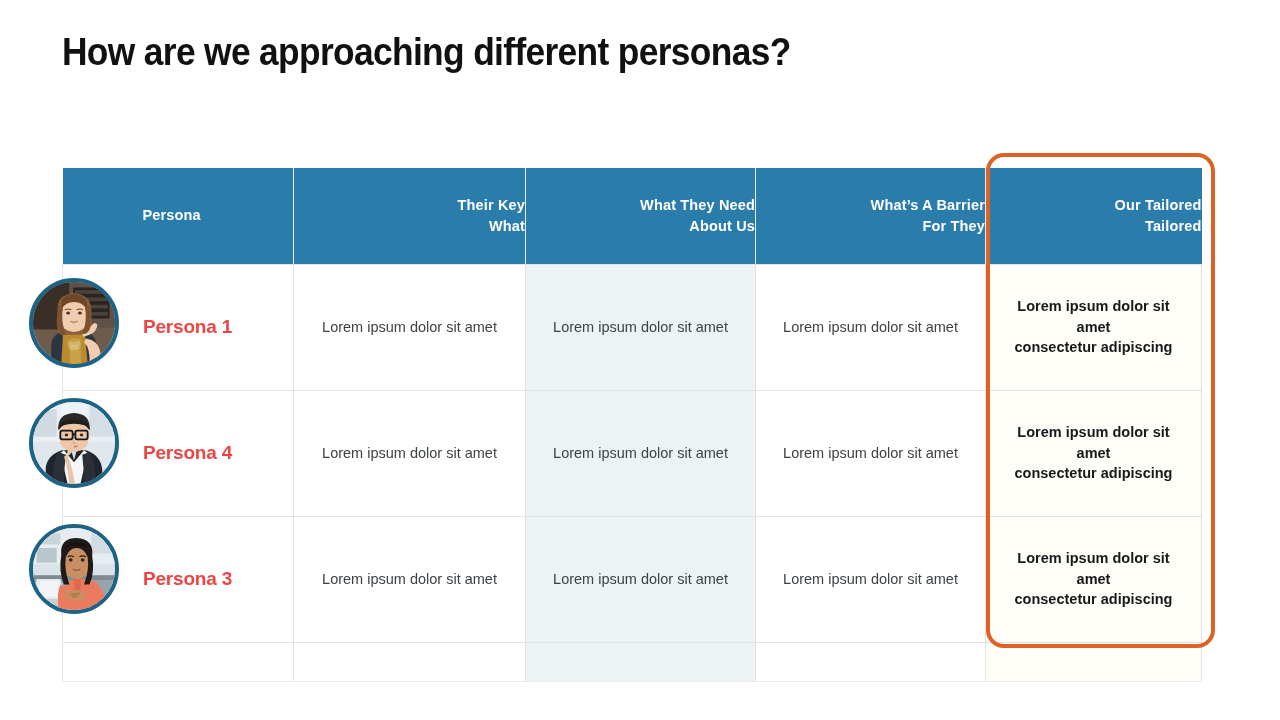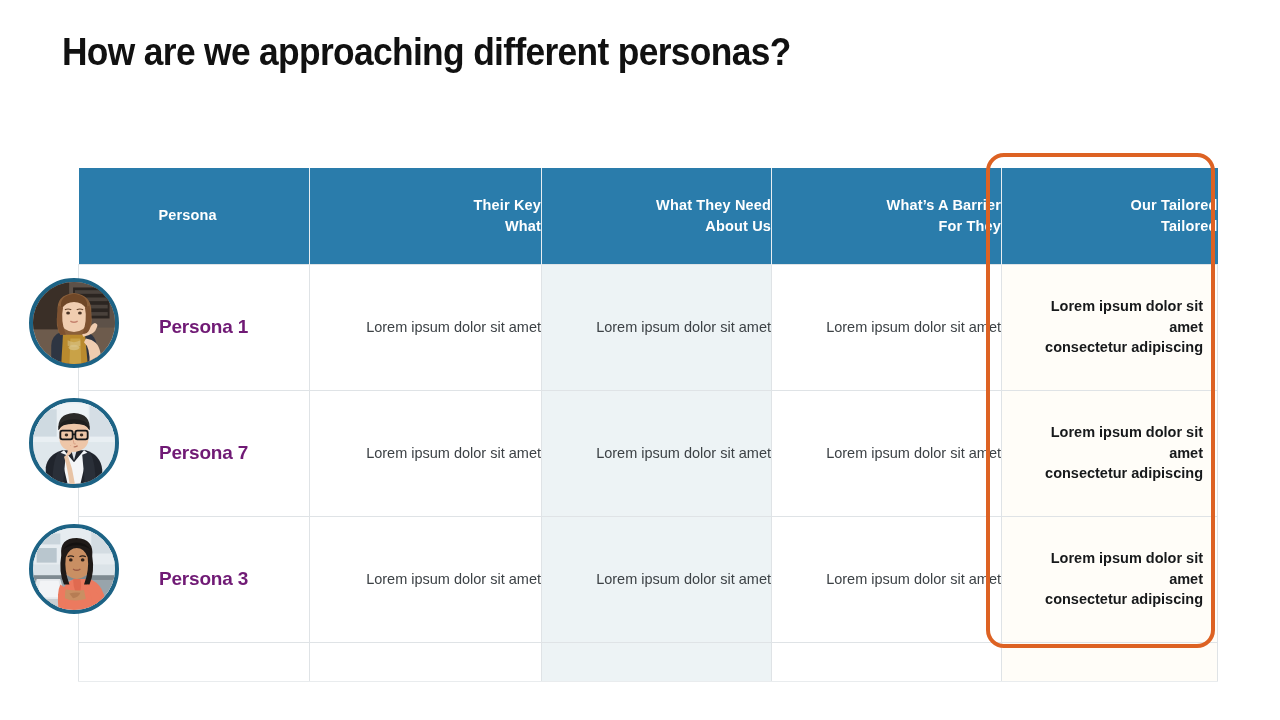--- a/index.html
+++ b/index.html
@@ -30,21 +30,21 @@
     letter-spacing: -0.7px;
     color: #111111;
     white-space: nowrap;
     transform: scaleX(0.93);
     transform-origin: left top;
   }
 
   
   #persona-table {
     position: absolute;
-    left: 78px;
+    left: 62px;
     top: 168px;
     width: 1139px;
     border-collapse: collapse;
     table-layout: fixed;
   }
 
   #persona-table col.c1 { width: 231px; }
   #persona-table col.c2 { width: 232px; }
   #persona-table col.c3 { width: 230px; }
   #persona-table col.c4 { width: 230px; }
@@ -65,21 +65,21 @@
   thead th:last-child { border-right: none; }
   thead th.persona-head {
     text-align: left;
     padding-left: 80px;
   }
 
   tbody td {
     height: 126px;
     border: 1px solid #dfe3e6;
     vertical-align: middle;
-    text-align: right;
+    text-align: center;
     font-size: 14.5px;
     color: #3d4246;
     background: #ffffff;
   }
   tbody tr td:first-child { border-left: 1px solid #dfe3e6; }
 
   td.tint-blue { background: #edf3f5; }
 
   td.tint-cream {
     background: #fffdf8;
@@ -99,21 +99,21 @@
 
   
   td.persona-cell {
     text-align: left;
     padding-left: 80px;
     position: relative;
   }
   .persona-label {
     font-size: 19px;
     font-weight: bold;
-    color: #701a75;
+    color: #ef4444;
     letter-spacing: -0.2px;
   }
 
   
   .avatar {
     position: absolute;
     width: 90px;
     height: 90px;
     border-radius: 50%;
     border: 4px solid #1d6385;
@@ -189,21 +189,21 @@
         <td class="tint-blue">Lorem ipsum dolor sit amet</td>
         <td>Lorem ipsum dolor sit amet</td>
         <td class="tint-cream">
           <span>Lorem ipsum dolor sit amet</span><br>
           <span>consectetur adipiscing</span>
         </td>
       </tr>
 
       <tr>
         <td class="persona-cell">
-          <span class="persona-label">Persona 7</span>
+          <span class="persona-label">Persona 4</span>
         </td>
         <td>Lorem ipsum dolor sit amet</td>
         <td class="tint-blue">Lorem ipsum dolor sit amet</td>
         <td>Lorem ipsum dolor sit amet</td>
         <td class="tint-cream">
           <span>Lorem ipsum dolor sit amet</span><br>
           <span>consectetur adipiscing</span>
         </td>
       </tr>
 

